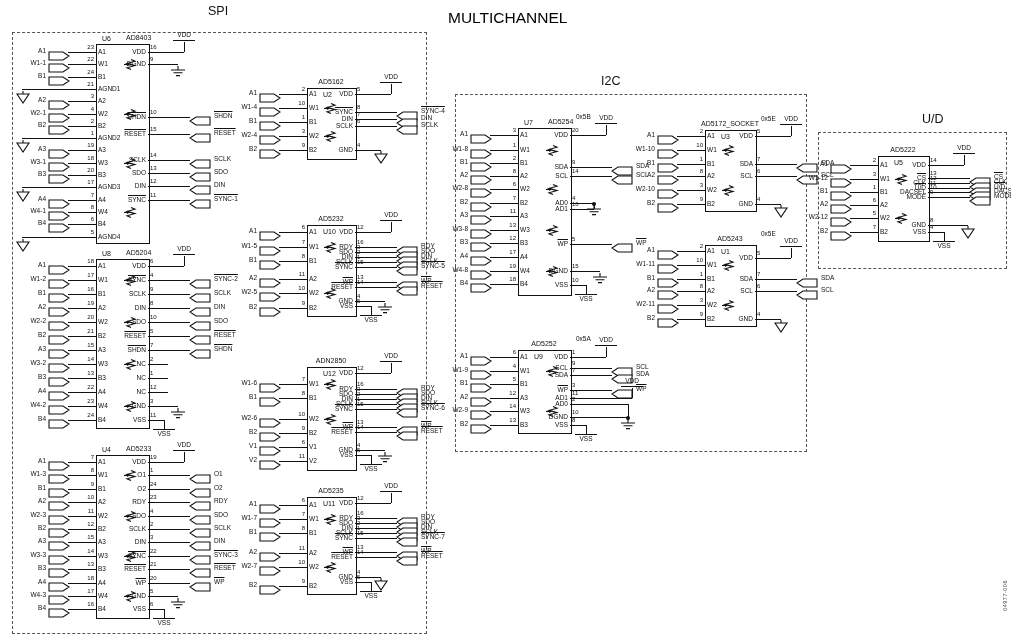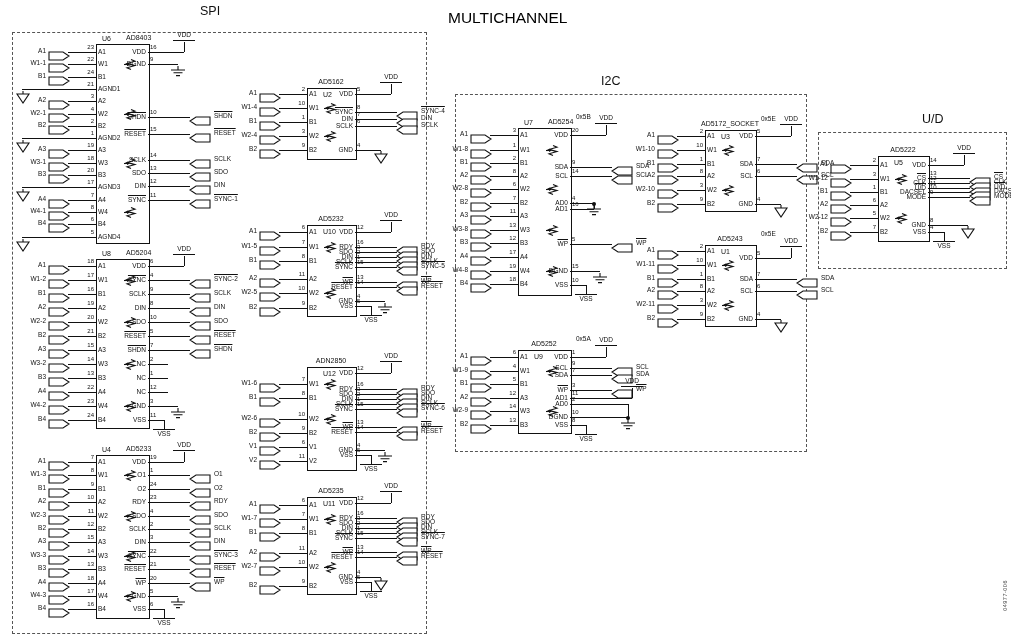--- a/index.html
+++ b/index.html
@@ -26,21 +26,21 @@
 </style>
 </head>
 <body>
 
 <div id="canvas">
 
   <div class="sec-box" style="left:12px;top:32px;width:413px;height:600px;"></div>
   <div class="sec-box" style="left:455px;top:94px;width:350px;height:356px;"></div>
   <div class="sec-box" style="left:818px;top:132px;width:187px;height:135px;"></div>
 
-  <div class="sec-title" style="left:200px;top:4px;">SPI</div>
+  <div class="sec-title" style="left:208px;top:4px;">SPI</div>
   <div class="big-title" style="left:448px;top:9px;">MULTICHANNEL</div>
   <div class="sec-title" style="left:601px;top:74px;">I2C</div>
   <div class="sec-title" style="left:922px;top:112px;">U/D</div>
 
   <div class="watermark" style="left:1002px;top:580px;">04977-006</div>
 
   <div id="chips">
       <div class="chip-box" style="left: 96px; top: 44px; width: 52px; height: 198px;"></div>
       <div class="ref-lbl" style="left: 102px; top: 35px;">U6</div>
       <div class="part-lbl" style="left: 126px; top: 34px;">AD8403</div>

